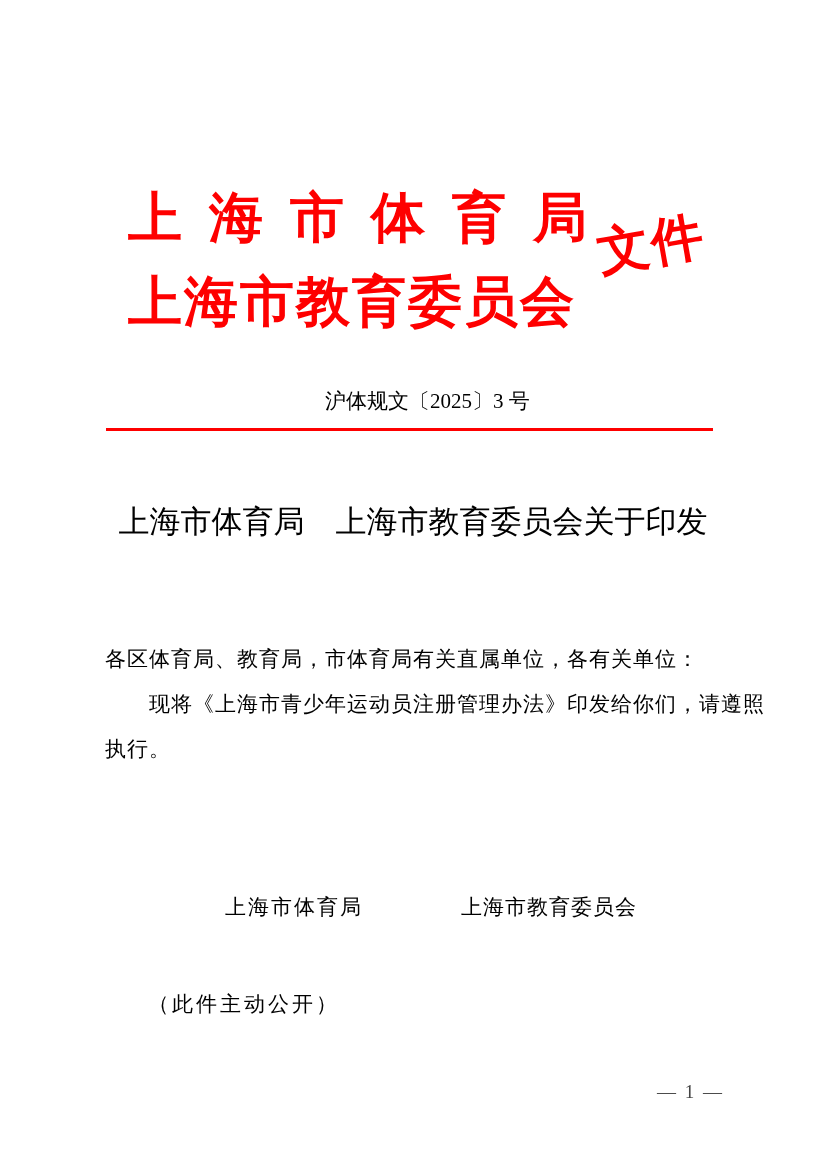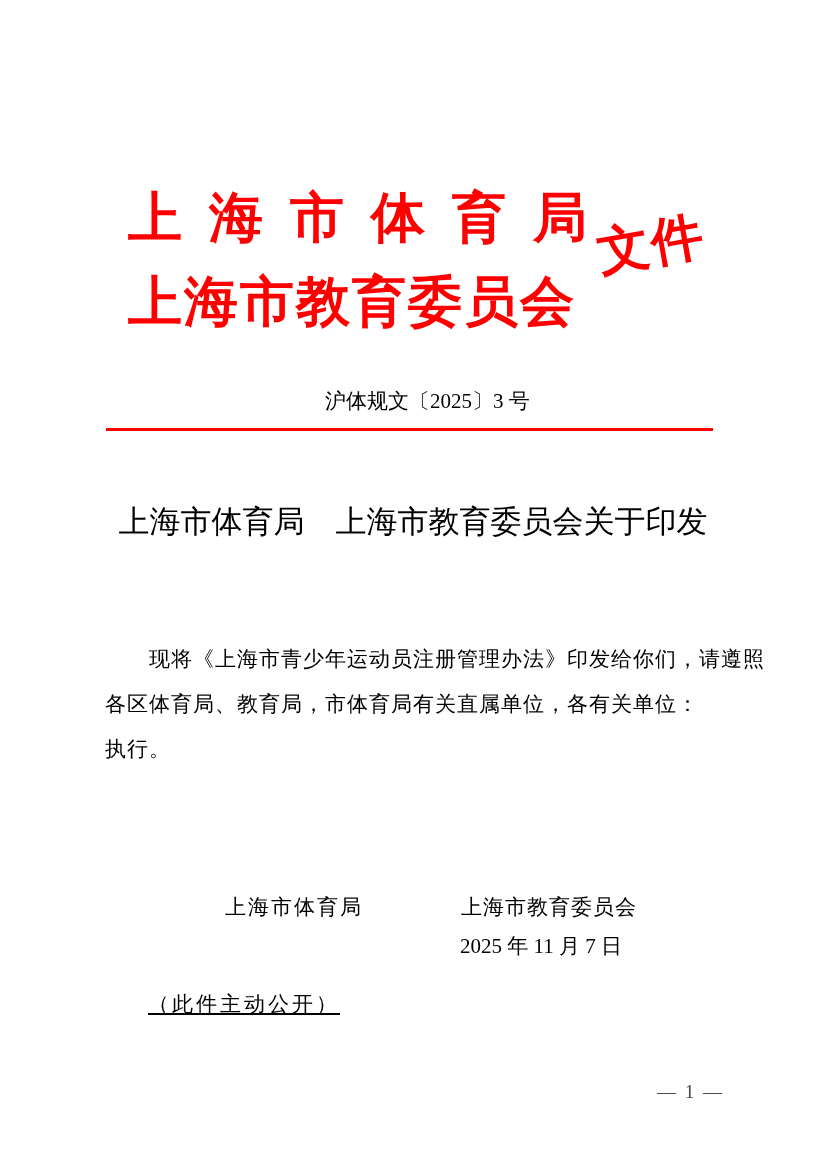--- a/index.html
+++ b/index.html
@@ -130,21 +130,20 @@
 
   
   .disclosure {
     position: absolute;
     left: 148px;
     top: 991px;
     font-size: 21px;
     letter-spacing: 3px;
     white-space: nowrap;
     line-height: 26px;
-    text-decoration: underline;
   }
   .page-number {
     position: absolute;
     left: 657px;
     top: 1080px;
     font-size: 19px;
     color: #444444;
     letter-spacing: 2px;
     white-space: nowrap;
     line-height: 24px;
@@ -163,26 +162,25 @@
 
   <div class="doc-number">沪体规文〔2025〕3 号</div>
 
   <div class="red-rule"></div>
 
   <div class="title-block">
     <div>上海市体育局　上海市教育委员会关于印发</div>
   </div>
 
   <div class="body-block">
+    <div class="body-line">各区体育局、教育局，市体育局有关直属单位，各有关单位：</div>
     <div class="body-line indent">现将《上海市青少年运动员注册管理办法》印发给你们，请遵照</div>
-    <div class="body-line">各区体育局、教育局，市体育局有关直属单位，各有关单位：</div>
     <div class="body-line">执行。</div>
   </div>
 
   <div class="sig-left">上海市体育局</div>
   <div class="sig-right">上海市教育委员会</div>
-  <div class="sig-date">2025 年 11 月 7 日</div>
 
   <div class="disclosure">（此件主动公开）</div>
 
   <div class="page-number">— 1 —</div>
 
 </div>
 
 </body></html>

